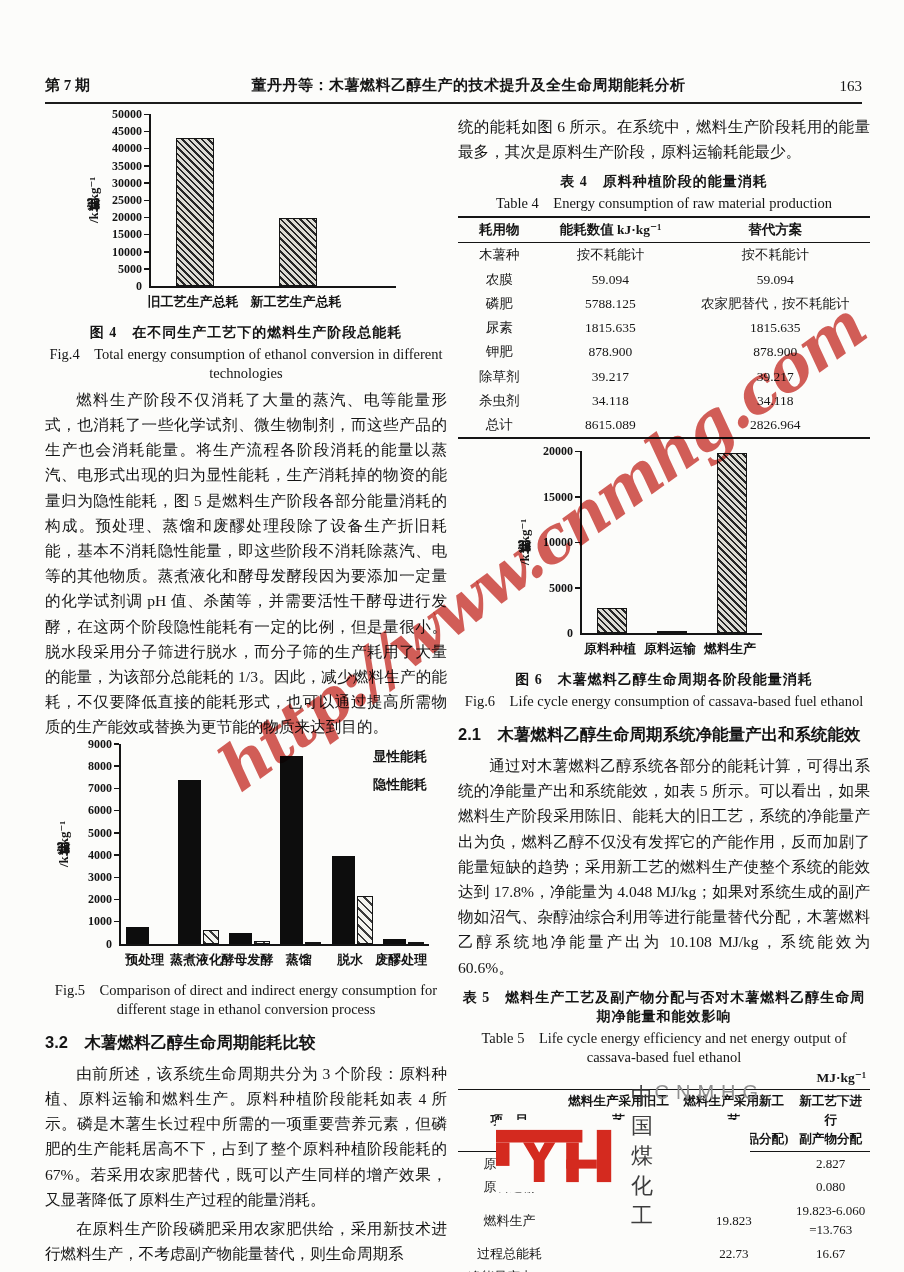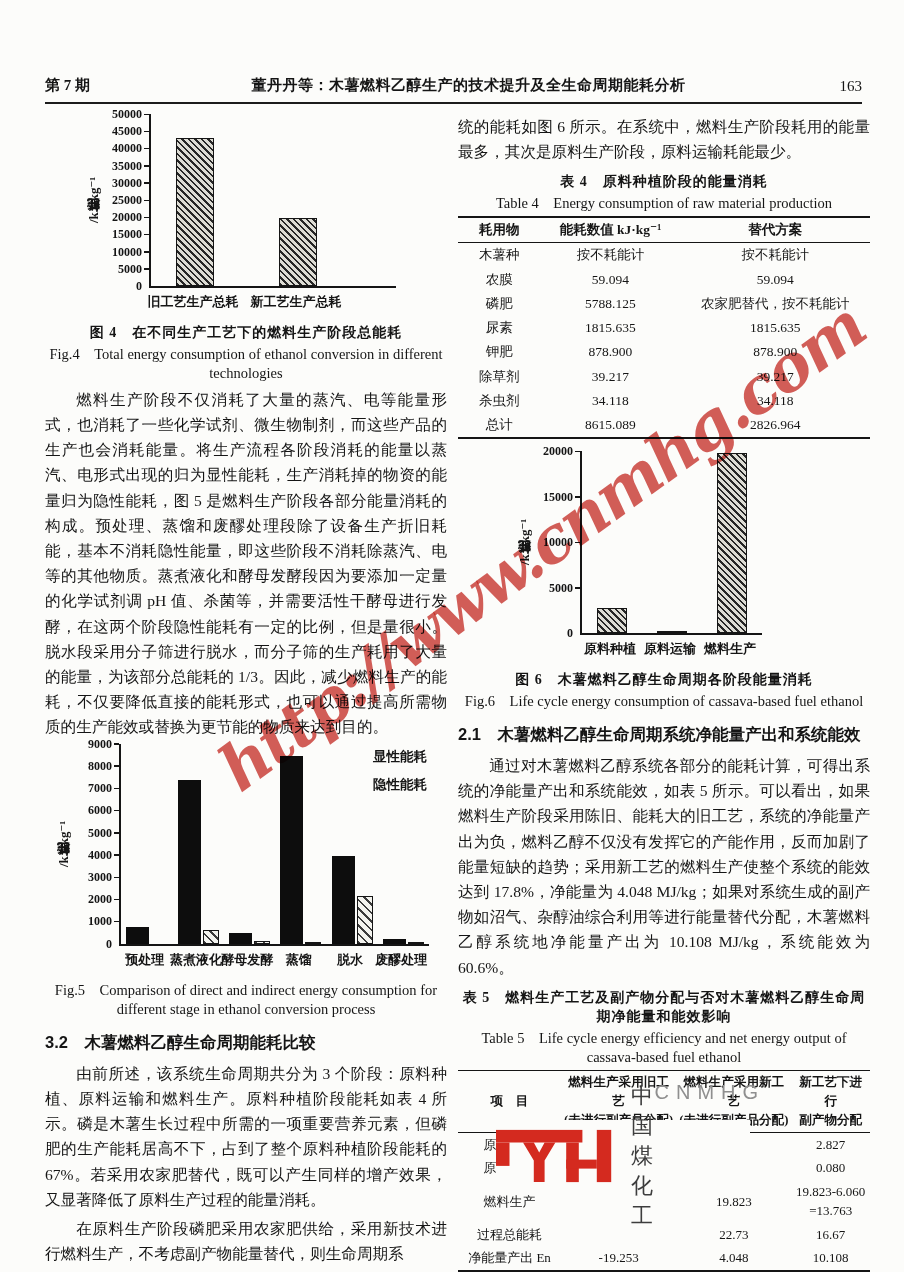--- a/index.html
+++ b/index.html
@@ -278,20 +278,21 @@
       </div>
     <div class="cap">
       <div class="cap-cn">图 6　木薯燃料乙醇生命周期各阶段能量消耗</div>
       <div class="cap-en">Fig.6　Life cycle energy consumption of cassava-based fuel ethanol</div>
     </div>
     <h3 class="sec">2.1　木薯燃料乙醇生命周期系统净能量产出和系统能效</h3>
     <p class="para">通过对木薯燃料乙醇系统各部分的能耗计算，可得出系统的净能量产出和系统能效，如表 5 所示。可以看出，如果燃料生产阶段采用陈旧、能耗大的旧工艺，系统的净能量产出为负，燃料乙醇不仅没有发挥它的产能作用，反而加剧了能量短缺的趋势；采用新工艺的燃料生产使整个系统的能效达到 17.8%，净能量为 4.048 MJ/kg；如果对系统生成的副产物如沼气、杂醇油综合利用等进行能量替代分配，木薯燃料乙醇系统地净能量产出为 10.108 MJ/kg，系统能效为 60.6%。</p>
     <div class="tcap">
       <div class="cap-cn">表 5　燃料生产工艺及副产物分配与否对木薯燃料乙醇生命周期净能量和能效影响</div>
       <div class="cap-en">Table 5　Life cycle energy efficiency and net energy output of cassava-based fuel ethanol</div>
+      <div class="t5-unit">MJ·kg⁻¹</div>
     </div>
     <table class="tbl t5">
       <thead>
           <tr>
             <th>项　目</th>
             <th>燃料生产采用旧工艺
 (未进行副产品分配)</th>
             <th>燃料生产采用新工艺
 (未进行副产品分配)</th>
             <th>新工艺下进行

